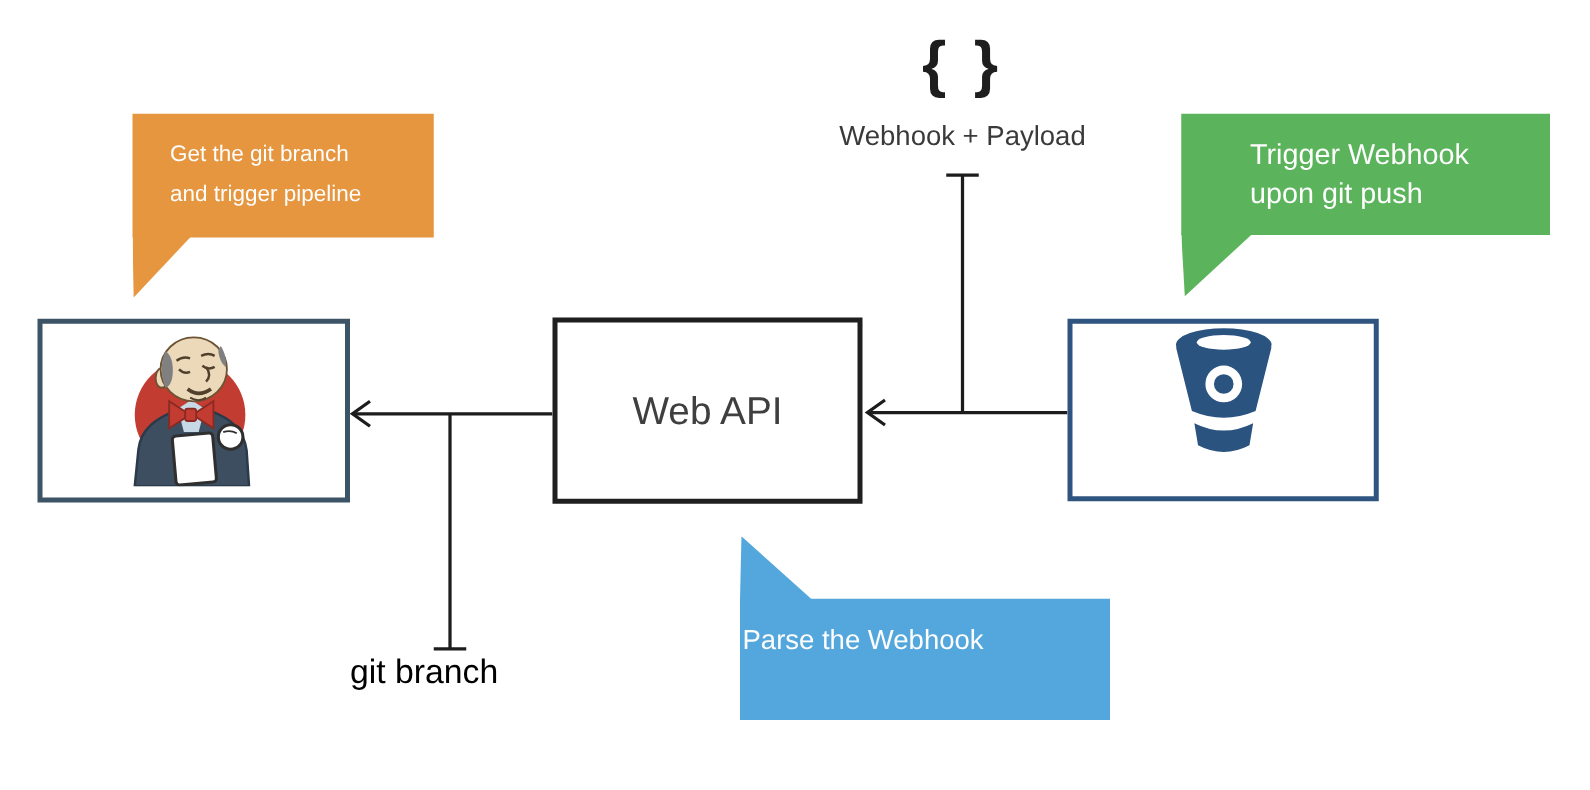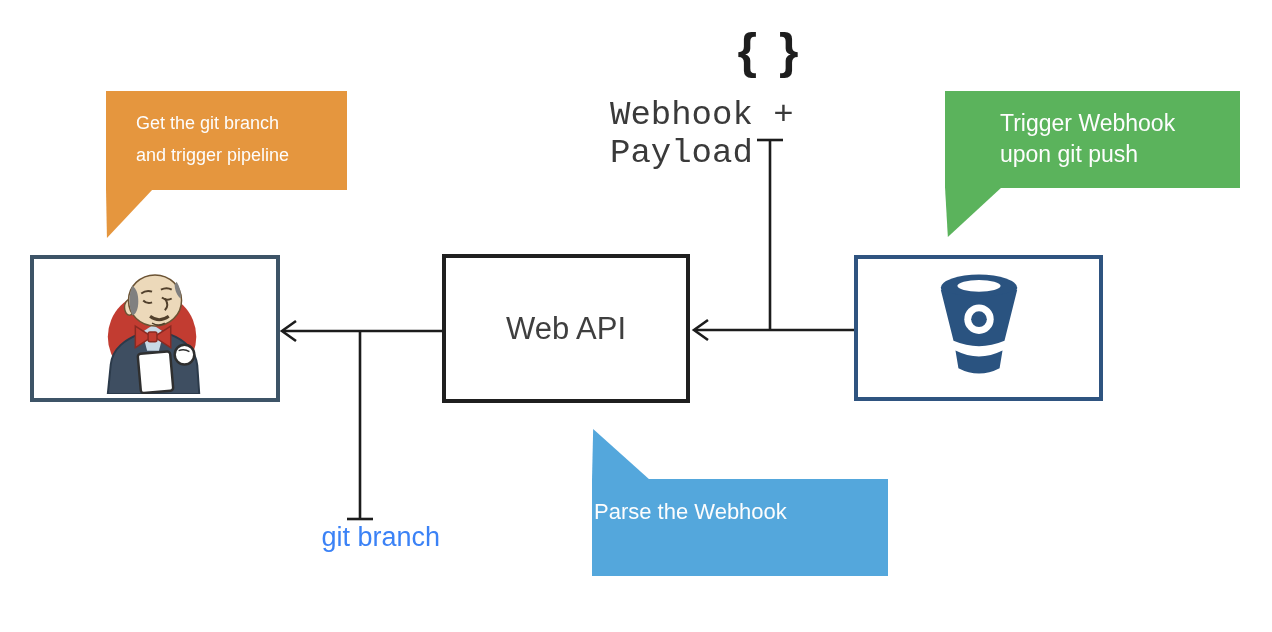--- a/index.html
+++ b/index.html
@@ -10,21 +10,21 @@
     background: #ffffff;
     overflow: hidden;
     font-family: "Liberation Sans", "DejaVu Sans", sans-serif;
   }
   .abs { position: absolute; }
 
   
   #connectors { position: absolute; left: 0; top: 0; width: 1272px; height: 632px; }
 
   
-  .node-box { position: absolute; background: #ffffff; box-sizing: border-box; display: flex; align-items: center; justify-content: center; }
+  .node-box { position: absolute; background: #ffffff; box-sizing: border-box; display: flex; justify-content: center; }
   #jenkins-box    { left: 30px;  top: 255px; width: 250px; height: 147px; border: 4px solid #3d5467; }
   #middleware-box { left: 442px; top: 254px; width: 248px; height: 149px; border: 4px solid #1f1f1f;
                     flex-direction: column; font-size: 31px; line-height: 37px; color: #3f3f3f; text-align: center; }
   #bitbucket-box  { left: 854px; top: 255px; width: 249px; height: 146px; border: 4px solid #2f5480; }
 
   
   .callout-body { position: absolute; color: #ffffff; }
   .callout-text { position: absolute; white-space: nowrap; }
   .callout-tail { position: absolute; }
 
@@ -39,24 +39,24 @@
   #green-text { left: 1000px; top: 108px; font-size: 23px; line-height: 31px; color: #fdfdfd; }
 
   #blue-body { left: 592px; top: 479px; width: 296px; height: 97px; background: #54a7dc; }
   #blue-tail { left: 592px; top: 429px; width: 58px;  height: 51px; background: #54a7dc;
                clip-path: polygon(2% 0, 100% 100%, 0 100%); }
   #blue-text { left: 594px; top: 496px; font-size: 22px; line-height: 31px; color: #fdfdfd; }
 
   
   #payload-symbol  { left: 700px; top: 22px;  width: 140px; text-align: center;
                      font-size: 50px; font-weight: 600; color: #1e1e1e; letter-spacing: 4px; }
-  #payload-caption { left: 610px; top: 96px;  width: 320px; 
-                     font-size: 34px; color: #3a3a3a; font-family: Liberation Mono, monospace; }
-  #git-branch-label{ left: 280px; top: 522px; width: 160px; text-align: right;
-                     font-size: 27px; color: #3b82f6; }
+  #payload-caption { left: 610px; top: 96px;  width: 320px; text-align: center;
+                     font-size: 22px; color: #3a3a3a; }
+  #git-branch-label{ left: 280px; top: 522px; width: 160px; text-align: left;
+                     font-size: 27px; color: #000000; }
 </style>
 </head>
 <body>
 
 <div id="canvas">
 
   <svg id="connectors" viewBox="0 0 1272 632" xmlns="http://www.w3.org/2000/svg">
     <g stroke="#1c1c1c" stroke-width="2.6" fill="none">
 
       <path d="M854,330 L696,330"></path>

